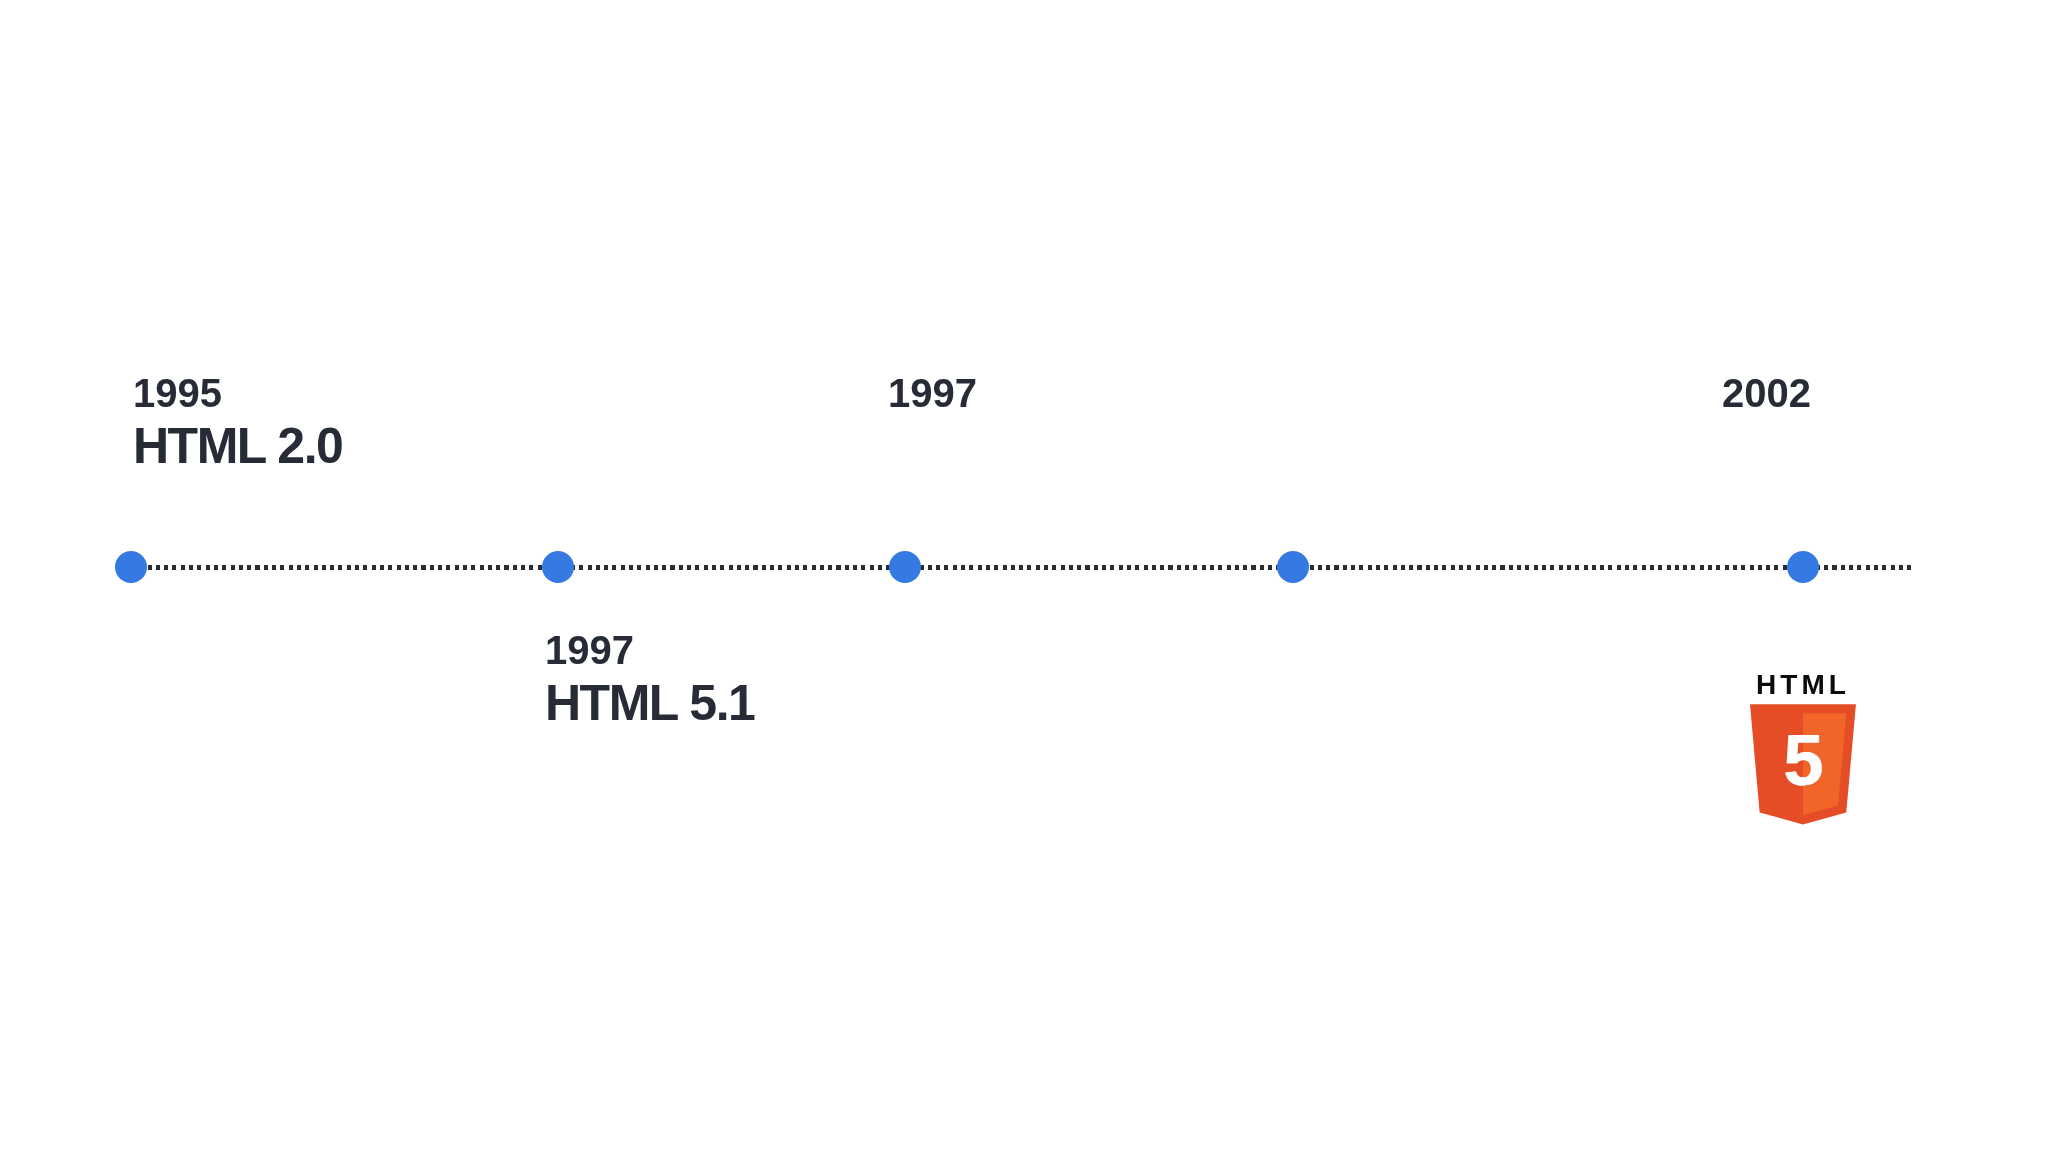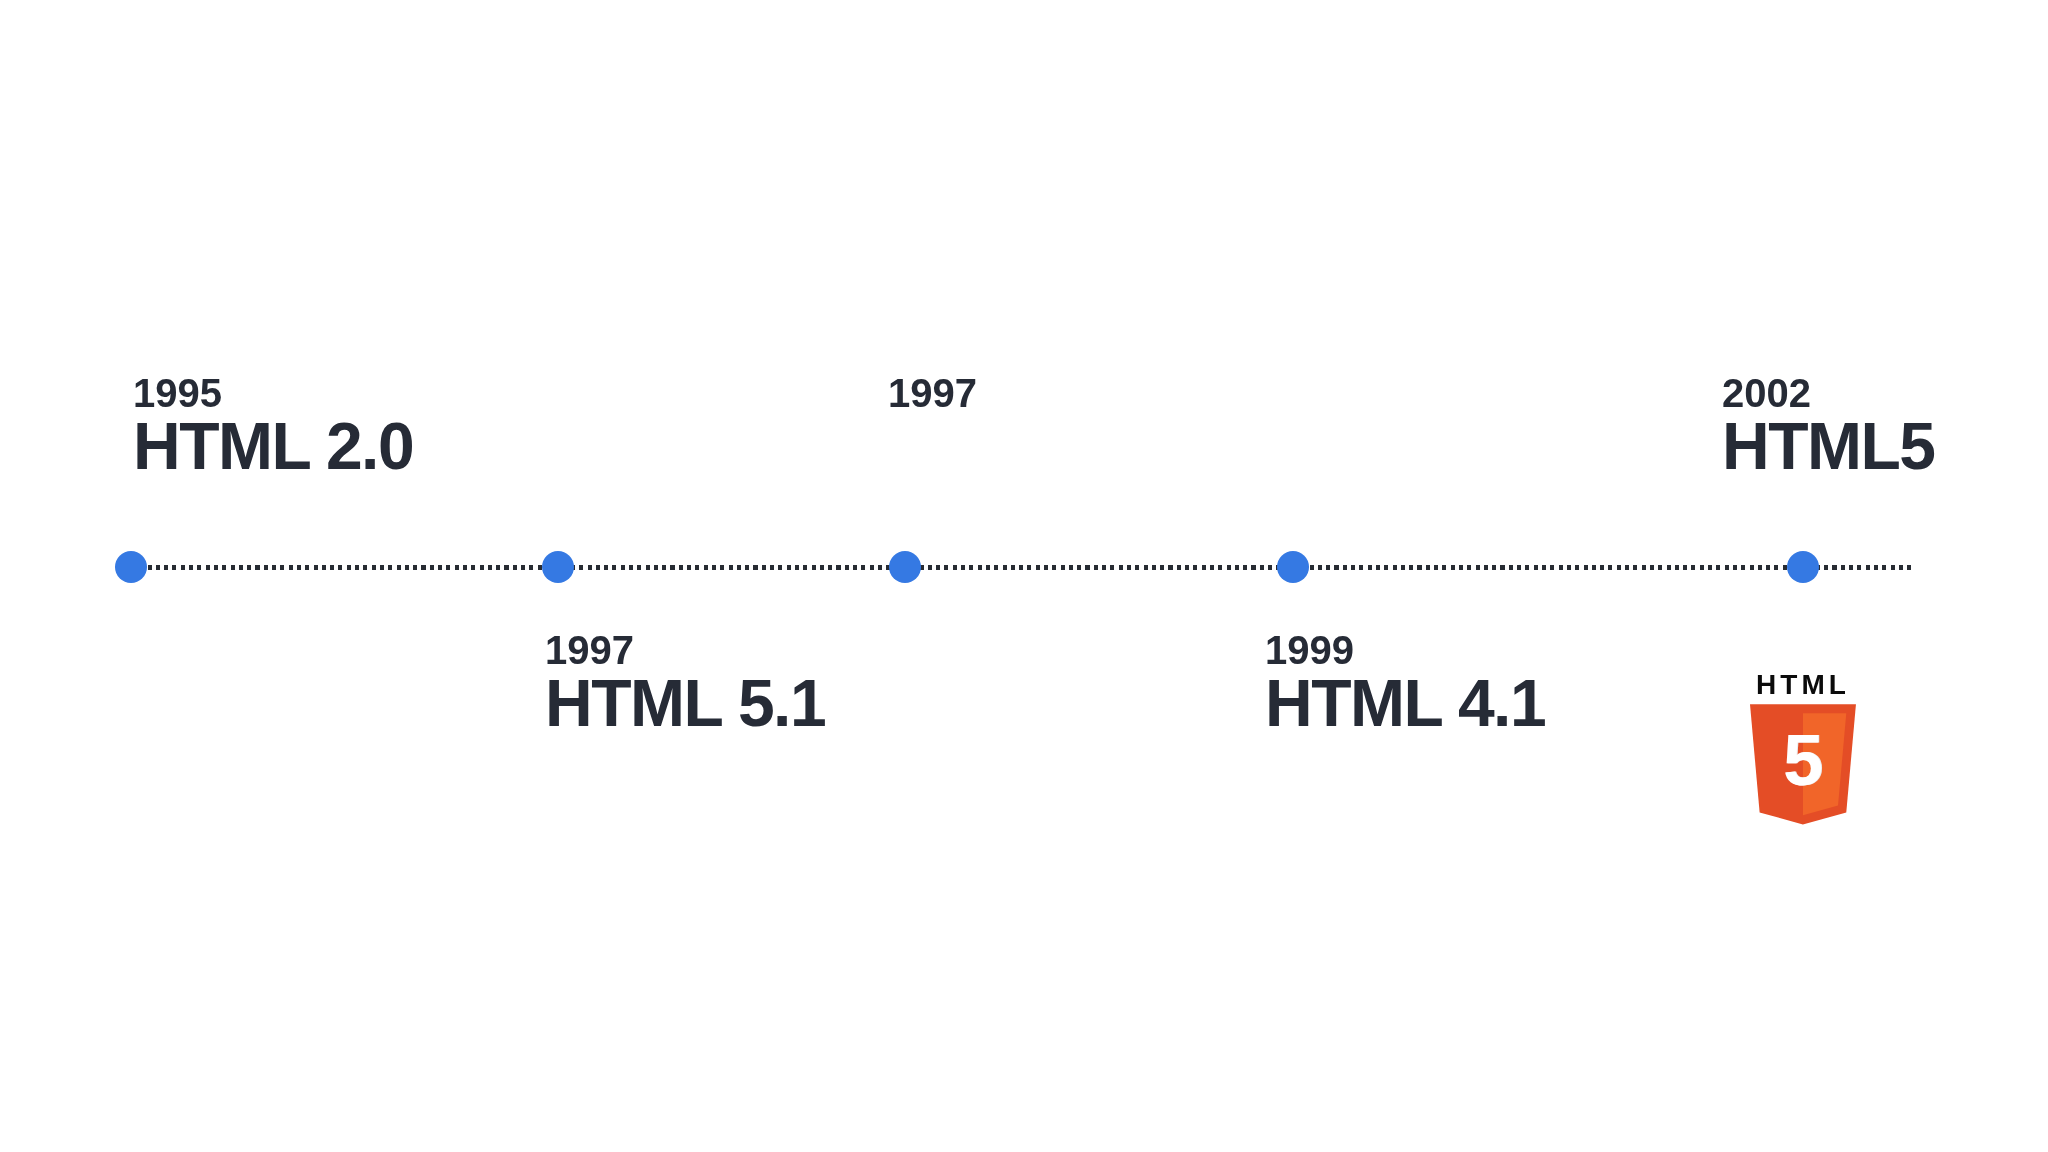--- a/index.html
+++ b/index.html
@@ -49,24 +49,25 @@
     display: flex;
     flex-direction: column;
   }
   .milestone .year {
     font-size: 40px;
     font-weight: 700;
     line-height: 1.0;
     letter-spacing: 0px;
   }
   .milestone .version {
-    font-size: 66px;
+    font-size: 50px;
     font-weight: 700;
     line-height: 1.0;
     letter-spacing: -1.5px;
+    margin-top: 8px;
     text-align: right;
   }
   .ms-1 { left: 133px;  top: 373px; }
   .ms-2 { left: 545px;  top: 630px; }
   .ms-3 { left: 888px;  top: 373px; }
   .ms-4 { left: 1265px; top: 630px; }
   .ms-5 { left: 1722px; top: 373px; }
 
   
   .logo {
@@ -130,28 +131,23 @@
 
   <div class="milestone ms-2">
     <span class="year">1997</span>
     <span class="version">HTML 5.1</span>
   </div>
 
   <div class="milestone ms-3">
     <span class="year">1997</span>
   </div>
 
-  <div class="milestone ms-4">
-    <span class="year">1999</span>
-    <span class="version">HTML 4.1</span>
-  </div>
 
   <div class="milestone ms-5">
     <span class="year">2002</span>
-    <span class="version">HTML5</span>
   </div>
 
   <div class="logo">
     <div class="logo-wordmark">HTML</div>
     <div class="shield-wrap">
       <svg viewBox="0 0 363 412" aria-hidden="true">
         <path fill="#e44d26" d="M33,370.3 L0,0 L362.8,0 L329.7,370.2 L181.2,411.4 Z"></path>
         <path fill="#f16529" d="M181.4,379.9 L301.4,346.6 L329.7,30.3 L181.4,30.3 Z"></path>
       </svg>
       <span class="logo-numeral">5</span>

